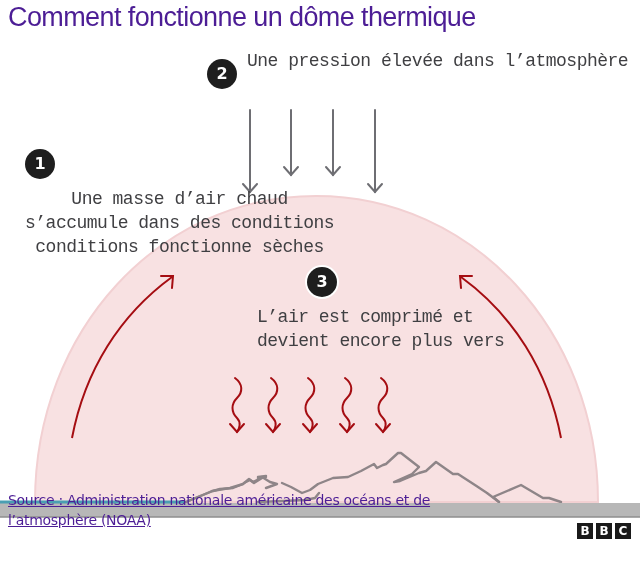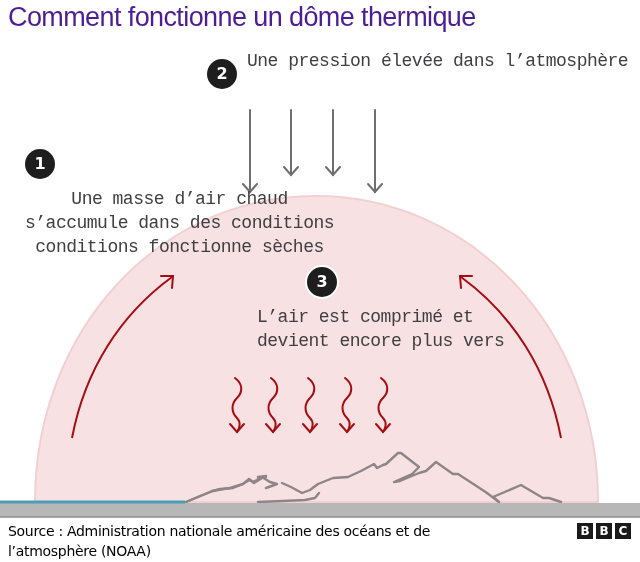--- a/index.html
+++ b/index.html
@@ -2,21 +2,21 @@
 <html><head>
 <meta charset="utf-8">
 <style>
   html, body { margin: 0; padding: 0; background: #ffffff; }
   body { width: 640px; height: 562px; position: relative; overflow: hidden; font-family: "DejaVu Sans", sans-serif; color: #3f3f42; }
   .title { position: absolute; left: 8px; top: 2px; font-family: Liberation Sans, sans-serif; font-size: 27px; color: #4c1d95; letter-spacing: -0.6px; white-space: nowrap; }
   svg.art { position: absolute; left: 0; top: 0; }
   .badge { position: absolute; width: 30px; height: 30px; border-radius: 50%; background: #1e1e1e; color: #ffffff; font-family: "DejaVu Sans", sans-serif; font-weight: bold; font-size: 16px; line-height: 30px; text-align: center; }
   .badge.outlined { box-shadow: 0 0 0 2px #ffffff; }
   .label { position: absolute; font-size: 18px; line-height: 24px; color: #3f3f42; white-space: nowrap; letter-spacing: -0.5px; font-family: Liberation Mono, monospace; }
-  .source { position: absolute; left: 8px; top: 521px; font-size: 14px; line-height: 20px; color: #000000; letter-spacing: -0.3px; white-space: nowrap; }
+  .source { position: absolute; left: 8px; top: 490px; font-size: 14px; line-height: 20px; color: #4c1d95; letter-spacing: -0.3px; white-space: nowrap; text-decoration: underline; }
   .bbc { position: absolute; left: 577px; top: 523px; display: flex; gap: 3px; }
   .bbc span { display: block; width: 16px; height: 16px; background: #1a1a1a; color: #fff; font-weight: bold; font-size: 12px; line-height: 16px; text-align: center; font-family: "DejaVu Sans", sans-serif; }
 </style>
 </head>
 <body>
 
 <div class="title">Comment fonctionne un dôme thermique</div>
 
 <svg class="art" width="640" height="562" viewBox="0 0 640 562">
   <defs>

